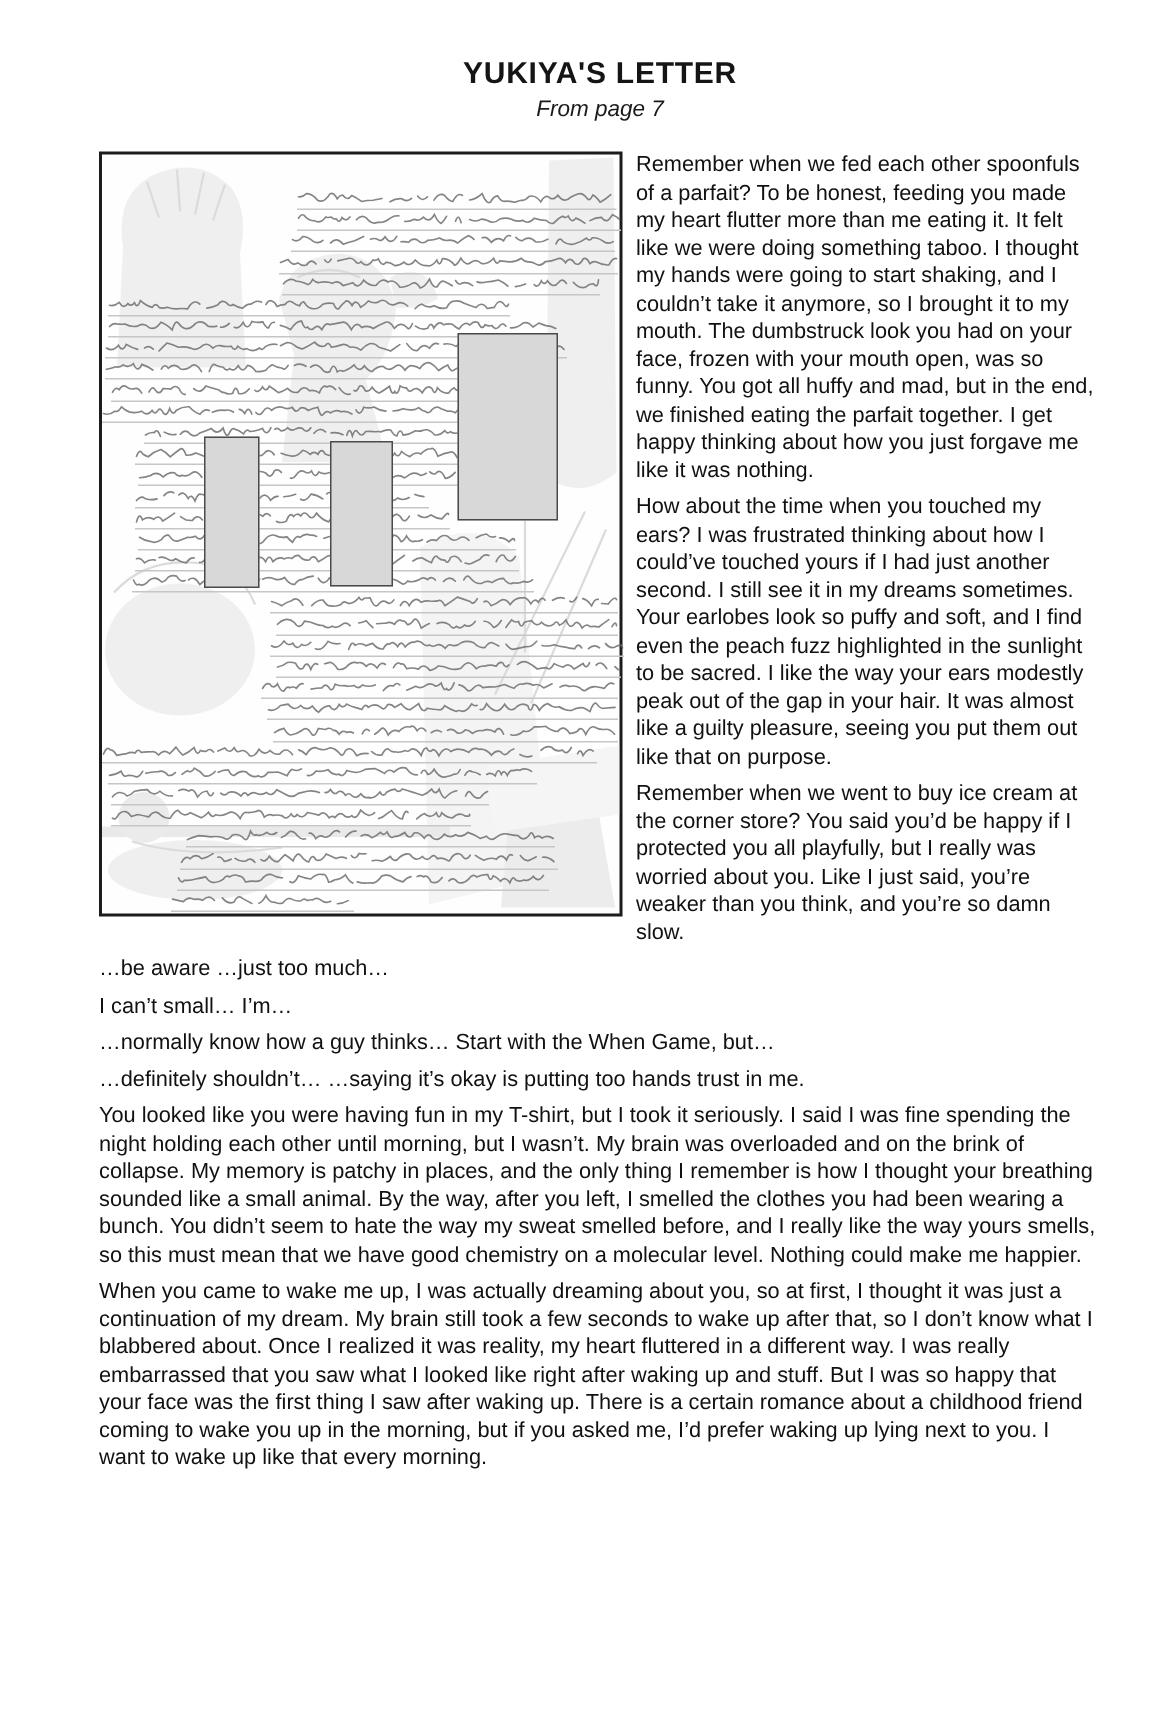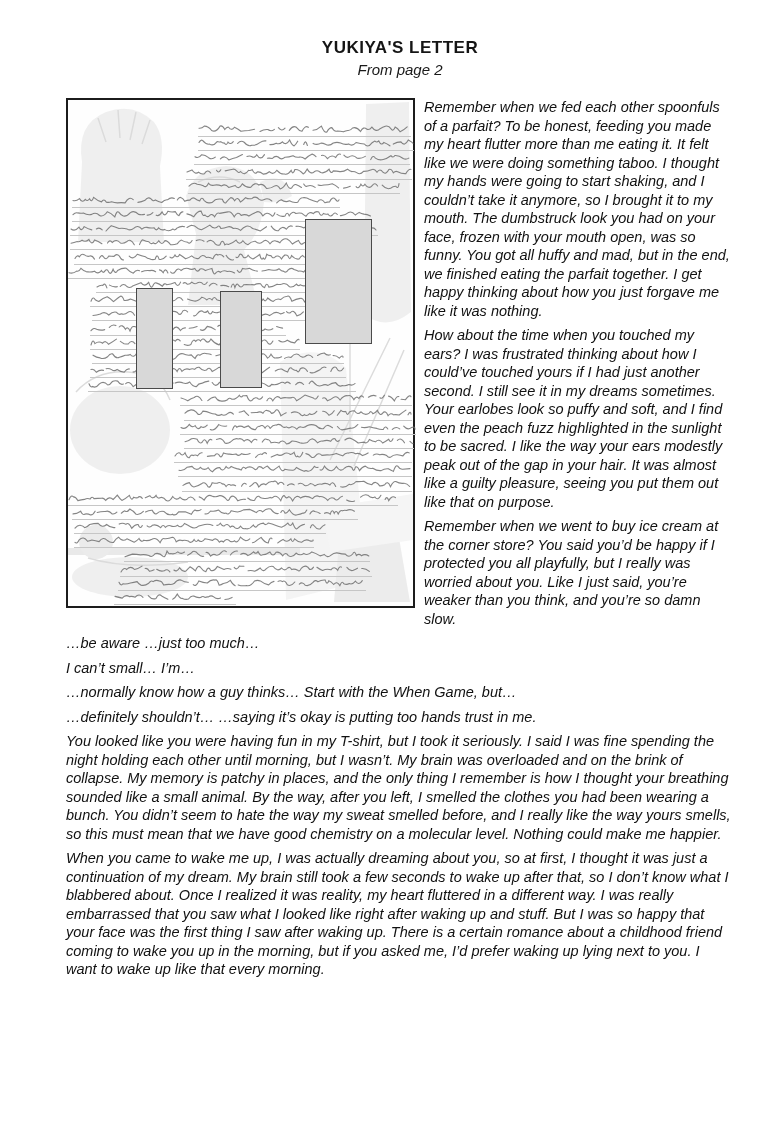--- a/index.html
+++ b/index.html
@@ -1,40 +1,40 @@
 <!DOCTYPE html>
 <html><head>
 <meta charset="utf-8">
 <style>
   html,body{margin:0;padding:0;background:#fff;}
   body{width:784px;height:1145px;overflow:hidden;
        font-family:"Liberation Sans",sans-serif;color:#111;}
   .page{padding:38px 50px 30px 66px;}
   header{text-align:center;margin-bottom:20px;}
-  h1{margin:0;font-size:17px;font-weight:bold;letter-spacing:.5px;color:#151515;}
+  h1{margin:0;font-size:20px;font-weight:bold;letter-spacing:.5px;color:#151515;}
   .subtitle{margin-top:3px;font-size:15px;font-style:italic;color:#1a1a1a;}
-  .content{font-size:14.5px;line-height:18.5px;font-style:italic;}
+  .content{font-size:14.5px;line-height:18.5px;}
   .content::after{content:"";display:block;clear:both;}
   .letter{float:left;width:349px;height:510px;margin:0 9px 2px 0;
           border:2px solid #1c1c1c;position:relative;background:#fefefe;box-sizing:border-box;}
   .art{position:absolute;left:0;top:0;width:345px;height:506px;opacity:.55;}
   .hand-layer{position:absolute;left:0;top:0;width:345px;height:506px;}
   .hand-line{position:absolute;height:14px;border-bottom:1px solid #c6c6c6;}
   .hand-line svg{position:absolute;left:0;top:0;}
   .blank-box{position:absolute;background:#d8d8d8;border:1px solid #4a4a4a;box-sizing:border-box;}
   .paras p{margin:0 0 6px 0;}
   .paras p:last-child{margin-bottom:0;}
 </style>
 </head>
 <body>
 
 <div class="page">
   <header>
     <h1>YUKIYA'S LETTER</h1>
-    <div class="subtitle">From page 2</div>
+    <div class="subtitle">From page 7</div>
   </header>
 
   <div class="content">
 
     <div class="letter">
       <svg class="art" viewBox="0 0 345 506" xmlns="http://www.w3.org/2000/svg">
         <g fill="#e4e4e4" stroke="none">
           <path d="M14,62 Q8,24 38,12 Q66,2 86,22 Q98,38 92,66 L96,142 L10,142 Z"></path>
           <path d="M118,96 Q126,68 158,66 Q190,68 196,102 Q194,132 176,150 L190,205 L120,205 L128,134 Z"></path>
           <path d="M192,82 Q216,70 224,96 Q212,104 196,102 Z"></path>

